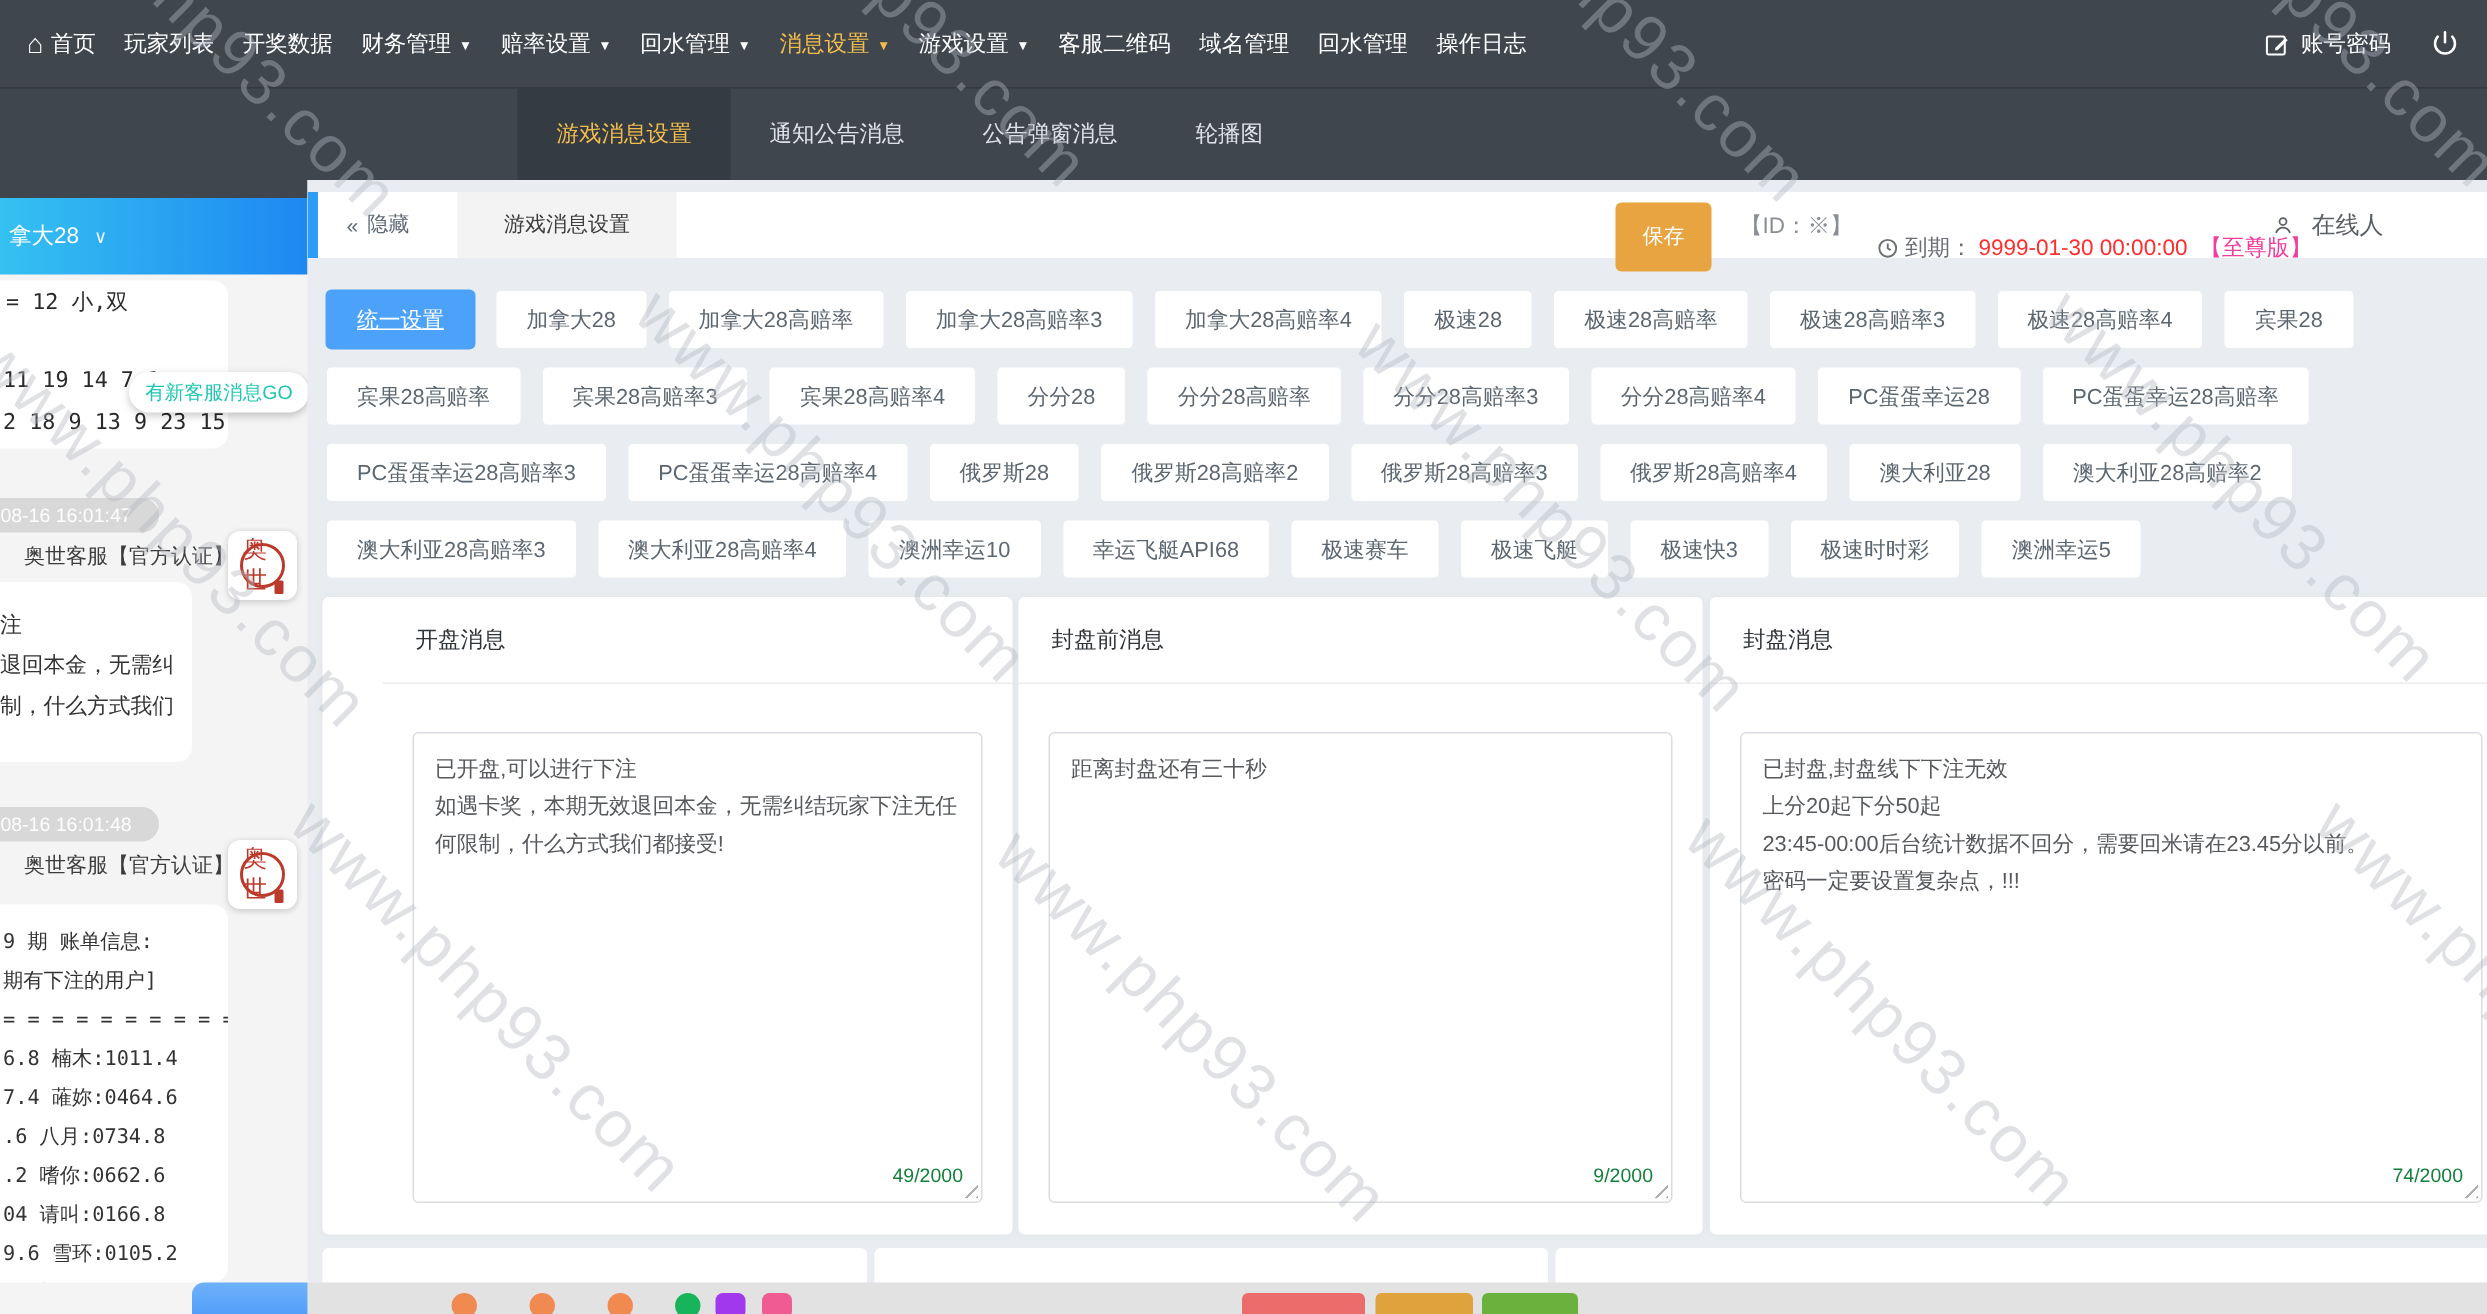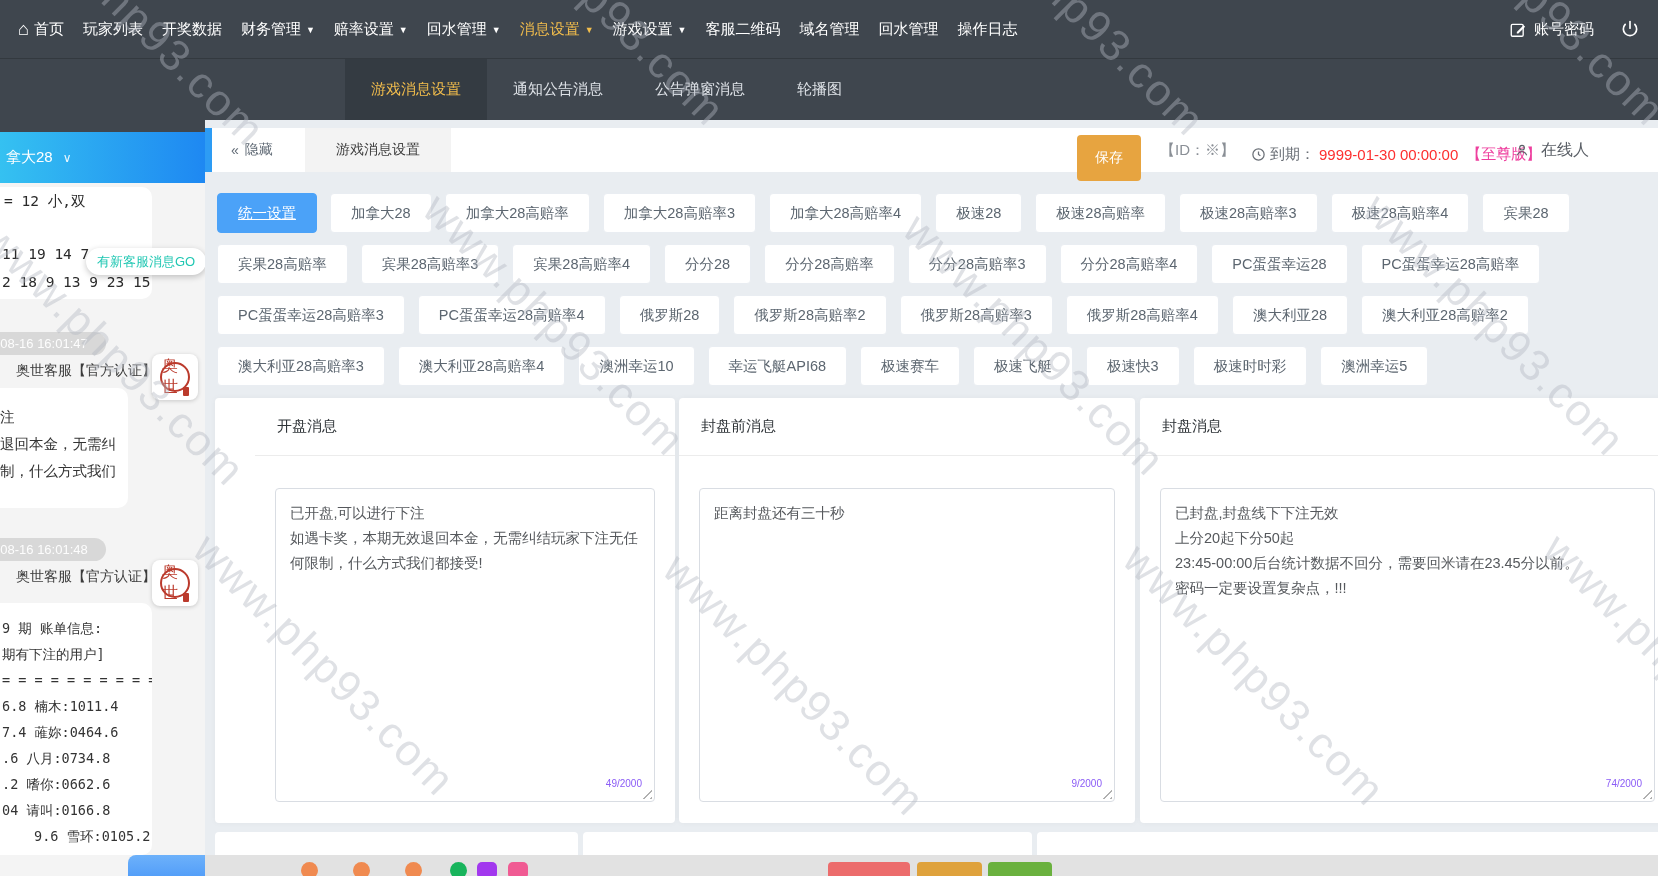--- a/index.html
+++ b/index.html
@@ -51,41 +51,41 @@
   .toolbar { position:absolute; left:0; top:8px; width:1453px; height:44px; background:#fff; }
   .toolbar-sliver { position:absolute; left:0; top:0; width:7px; height:44px; background:#2d9cf4; }
   .hide-link { position:absolute; left:26px; top:0; height:44px; display:flex; align-items:center; gap:6px;
     color:#606a75; font-size:14px; cursor:pointer; }
   .tab-chip { position:absolute; left:100px; top:0; width:146px; height:44px; background:#f3f3f3;
     display:flex; align-items:center; justify-content:center; font-size:14px; color:#3c3c3c; cursor:pointer; }
   .save-btn { position:absolute; left:872px; top:7px; width:64px; height:46px; background:#e7a440; border:0;
     border-radius:4px; color:#fff; font-size:14px; cursor:pointer; }
   .id-label { position:absolute; left:955px; top:0; height:44px; display:flex; align-items:center;
     color:#8a8f96; font-size:15px; }
-  .expire { position:absolute; left:1046px; top:4px; height:44px; display:flex; align-items:center; gap:4px; font-size:15px; color:#6a6f76; }
+  .expire { position:absolute; left:1046px; top:15px; height:44px; display:flex; align-items:center; gap:4px; font-size:15px; color:#6a6f76; }
   .expire .red { color:#fd2f2f; }
   .expire .magenta { color:#ee3f9e; margin-left:4px; }
   .online { position:absolute; left:1310px; top:0; height:44px; display:flex; align-items:center; gap:12px;
     font-size:16px; color:#5a5f66; white-space:nowrap; }
 
   .games { position:absolute; left:0; top:60px; width:1453px; padding:13px 0 0 12px; }
   .game-row { display:flex; gap:13px; margin-bottom:11px; }
   .game-btn { height:40px; display:flex; align-items:center; padding:0 20px; background:#fff;
     border:1px solid #e9edf2; border-radius:4px; font-size:14.5px; color:#5c6670; cursor:pointer; white-space:nowrap; }
   .game-btn.active { background:#4ba2f8; border-color:#4ba2f8; color:#fff;text-decoration:underline; }
 
   .panels { position:absolute; left:0; top:278px; width:1453px; height:445px; }
   .panel { position:absolute; top:0; height:425px; background:#fff; border-radius:4px; box-shadow:0 0 6px rgba(0,0,0,.04); }
   .panel-header { height:58px; display:flex; align-items:center; padding:0 22px; font-size:15px; color:#2f3438;
     border-bottom:1px solid #ececec; }
   .panel-body { padding:32px 20px 0 20px; }
   .panel-textarea { position:relative; height:314px; border:1px solid #d9dde3; border-radius:4px;
     padding:12px 14px 26px 14px; font-size:14.5px; color:#55585c; line-height:25px; white-space:pre-wrap;
     background:#fff; overflow:hidden; }
-  .panel-counter { position:absolute; right:12px; bottom:5px; font-size:10px; color:#8b5cf6; }
+  .panel-counter { position:absolute; right:12px; bottom:5px; font-size:13px; color:#15803d; }
   .resize-handle { position:absolute; right:2px; bottom:2px; width:11px; height:11px;
     background:repeating-linear-gradient(-45deg,#b0b0b0 0 1.5px,transparent 1.5px 5px);
     clip-path:polygon(100% 0,100% 100%,0 100%); }
 
   .bottom-card { position:absolute; top:712px; height:160px; background:#fff; border-radius:4px; }
   .grey-strip { position:absolute; left:0; top:735px; width:1453px; height:21px; background:#e2e2e2; }
   .strip-circle { position:absolute; top:7px; width:17px; height:17px; border-radius:50%; }
   .strip-square { position:absolute; top:7px; width:20px; height:17px; border-radius:5px; }
   .strip-btn { position:absolute; top:7px; height:34px; border:0; border-radius:4px; cursor:pointer; }
 
@@ -194,21 +194,21 @@
       </div>
       <div class="bubble msg-lines" style="left: -30px; top: 483px; width: 182px; height: 252px; padding: 12px 2px 0px 32px; line-height: 26px; font-size: 13.5px; font-family: &quot;DejaVu Sans Mono&quot;, monospace;">
         <div style="white-space: nowrap;">9 期 账单信息:</div>
         <div style="white-space: nowrap;">期有下注的用户]</div>
         <div style="white-space: nowrap;">= = = = = = = = = =</div>
         <div style="white-space: nowrap;">6.8  楠木:1011.4</div>
         <div style="white-space: nowrap;">7.4  蓶妳:0464.6</div>
         <div style="white-space: nowrap;">.6  八月:0734.8</div>
         <div style="white-space: nowrap;">.2  嗜你:0662.6</div>
         <div style="white-space: nowrap;">04  请叫:0166.8</div>
-        <div style="white-space: nowrap; margin-left: 32px;">9.6  雪环:0105.2</div>
+        <div style="white-space: nowrap;">9.6  雪环:0105.2</div>
         <div style="white-space: nowrap;">.4  扛琴:0001</div>
       </div>
     </div>
   <button class="send-btn"></button>
 </aside>
 
 <main class="main">
 
   <div class="toolbar">
     <div class="toolbar-sliver"></div>

